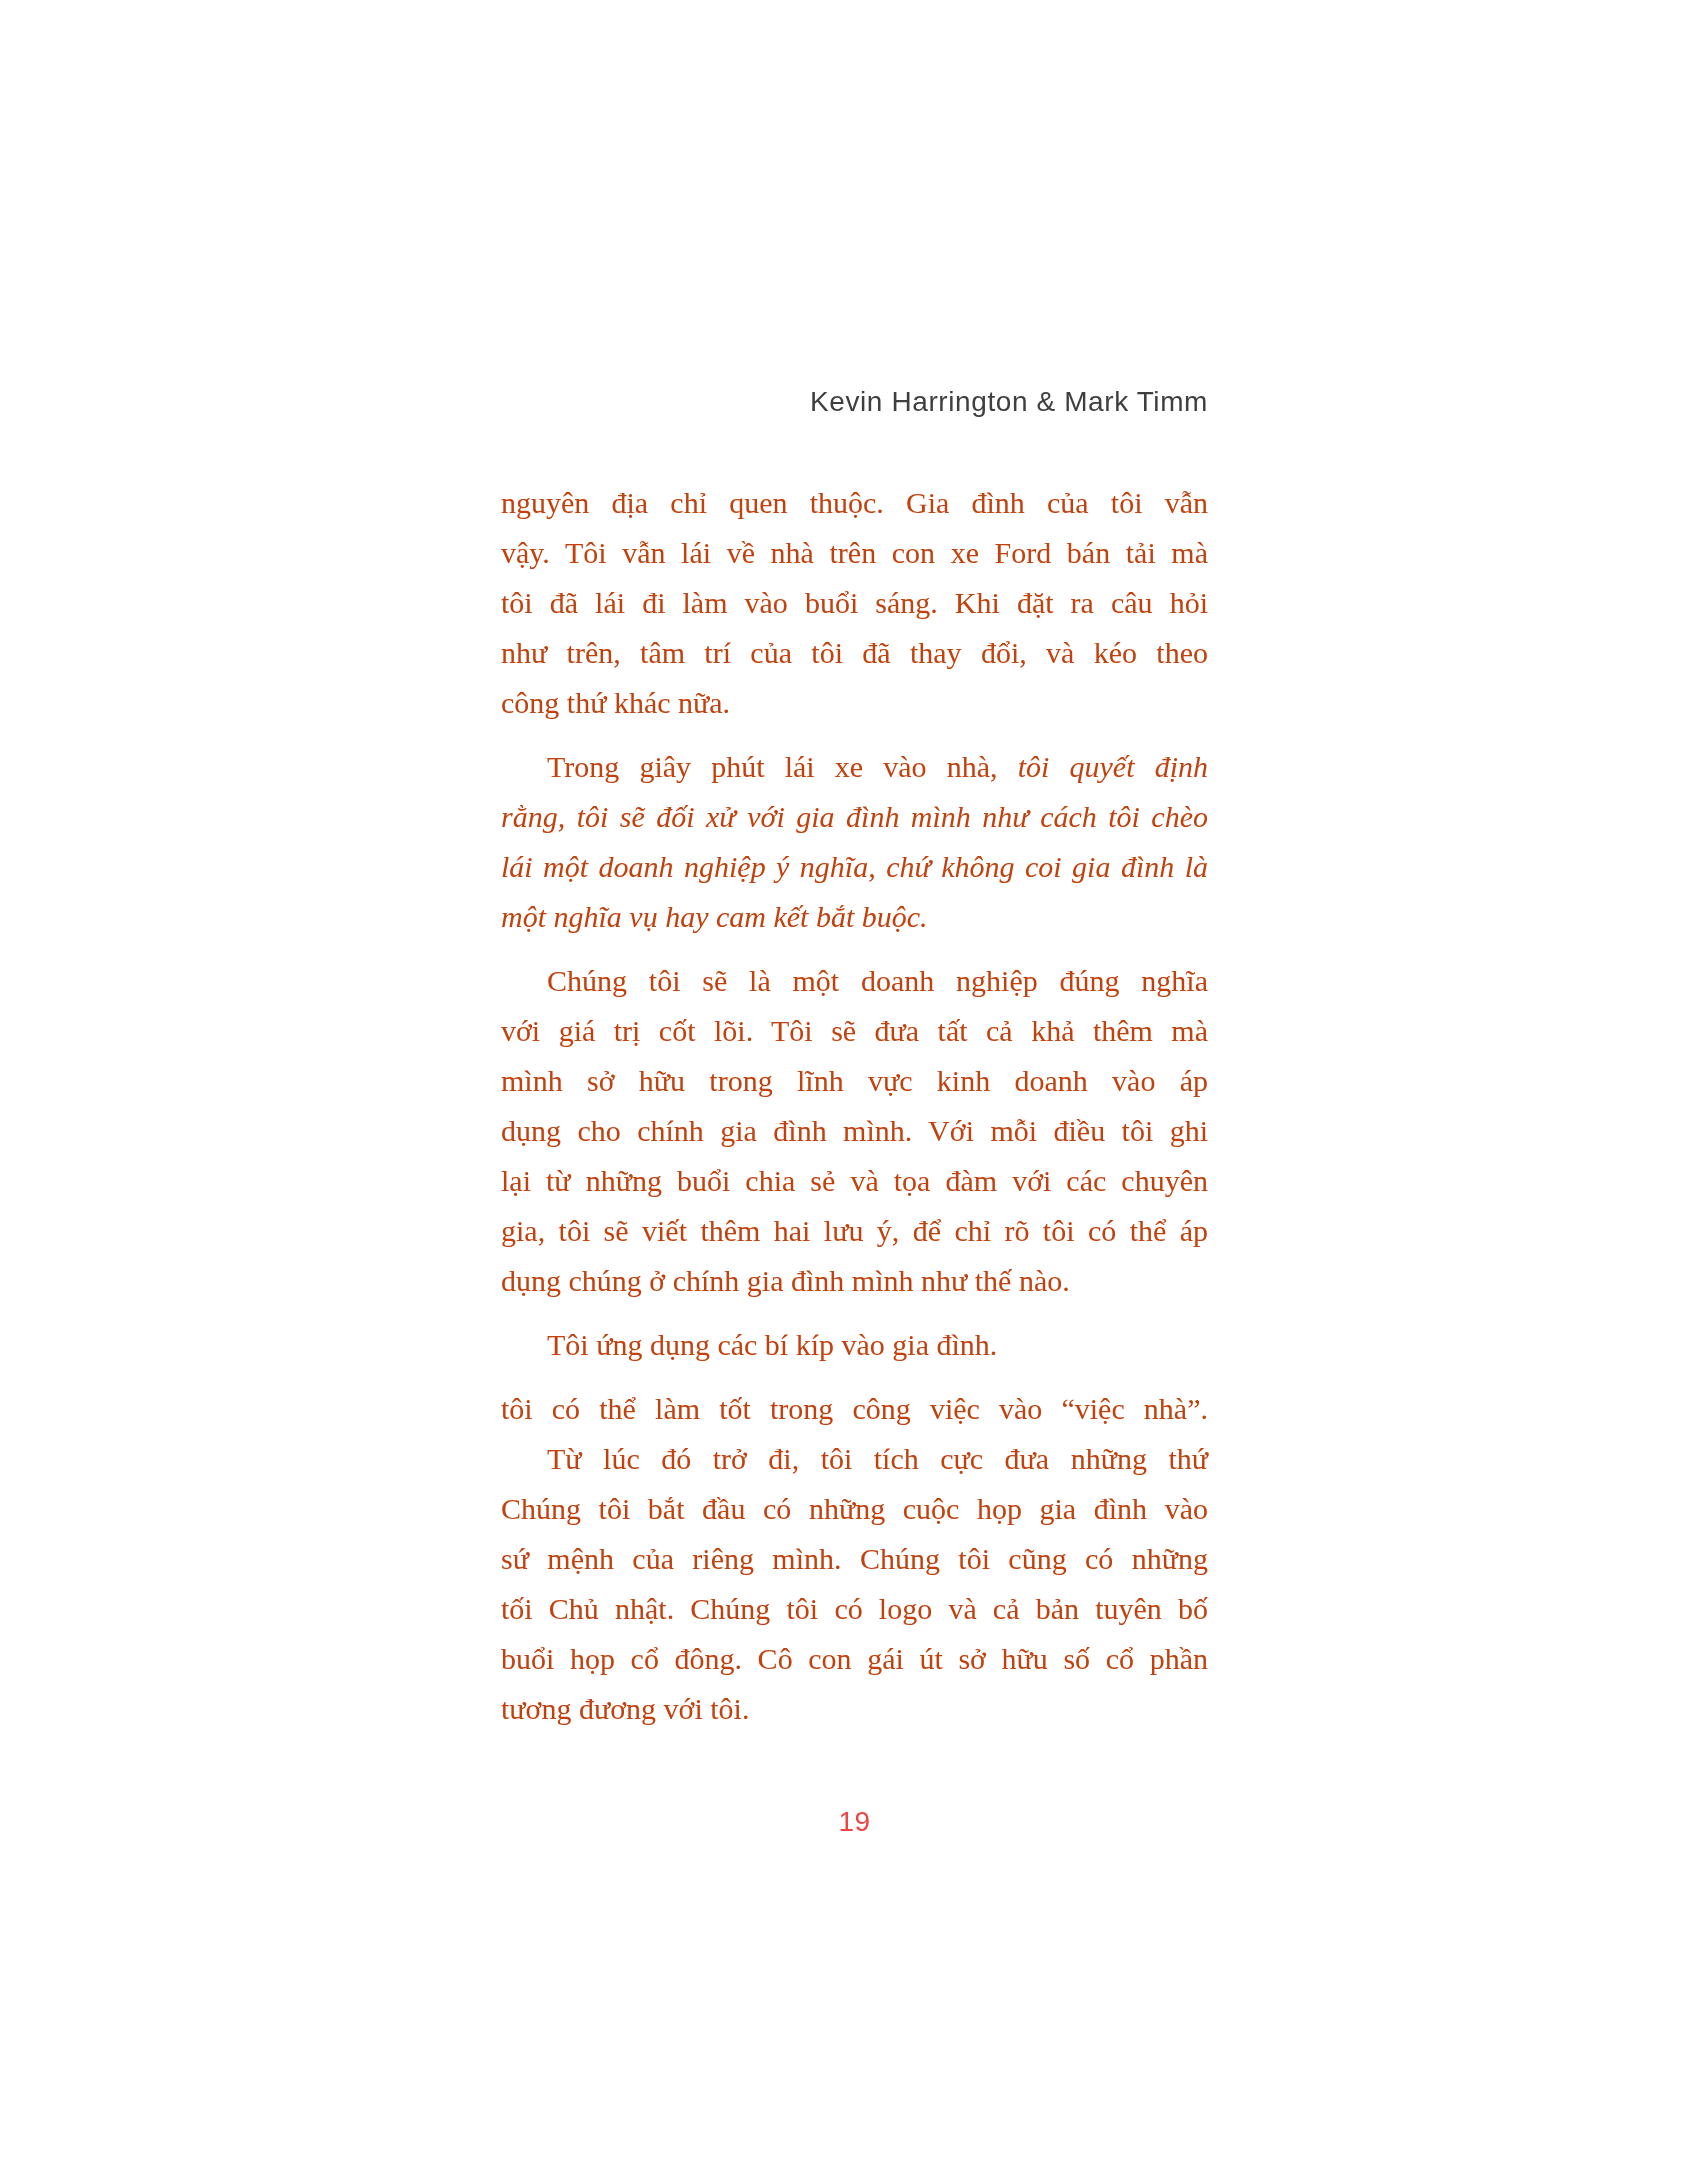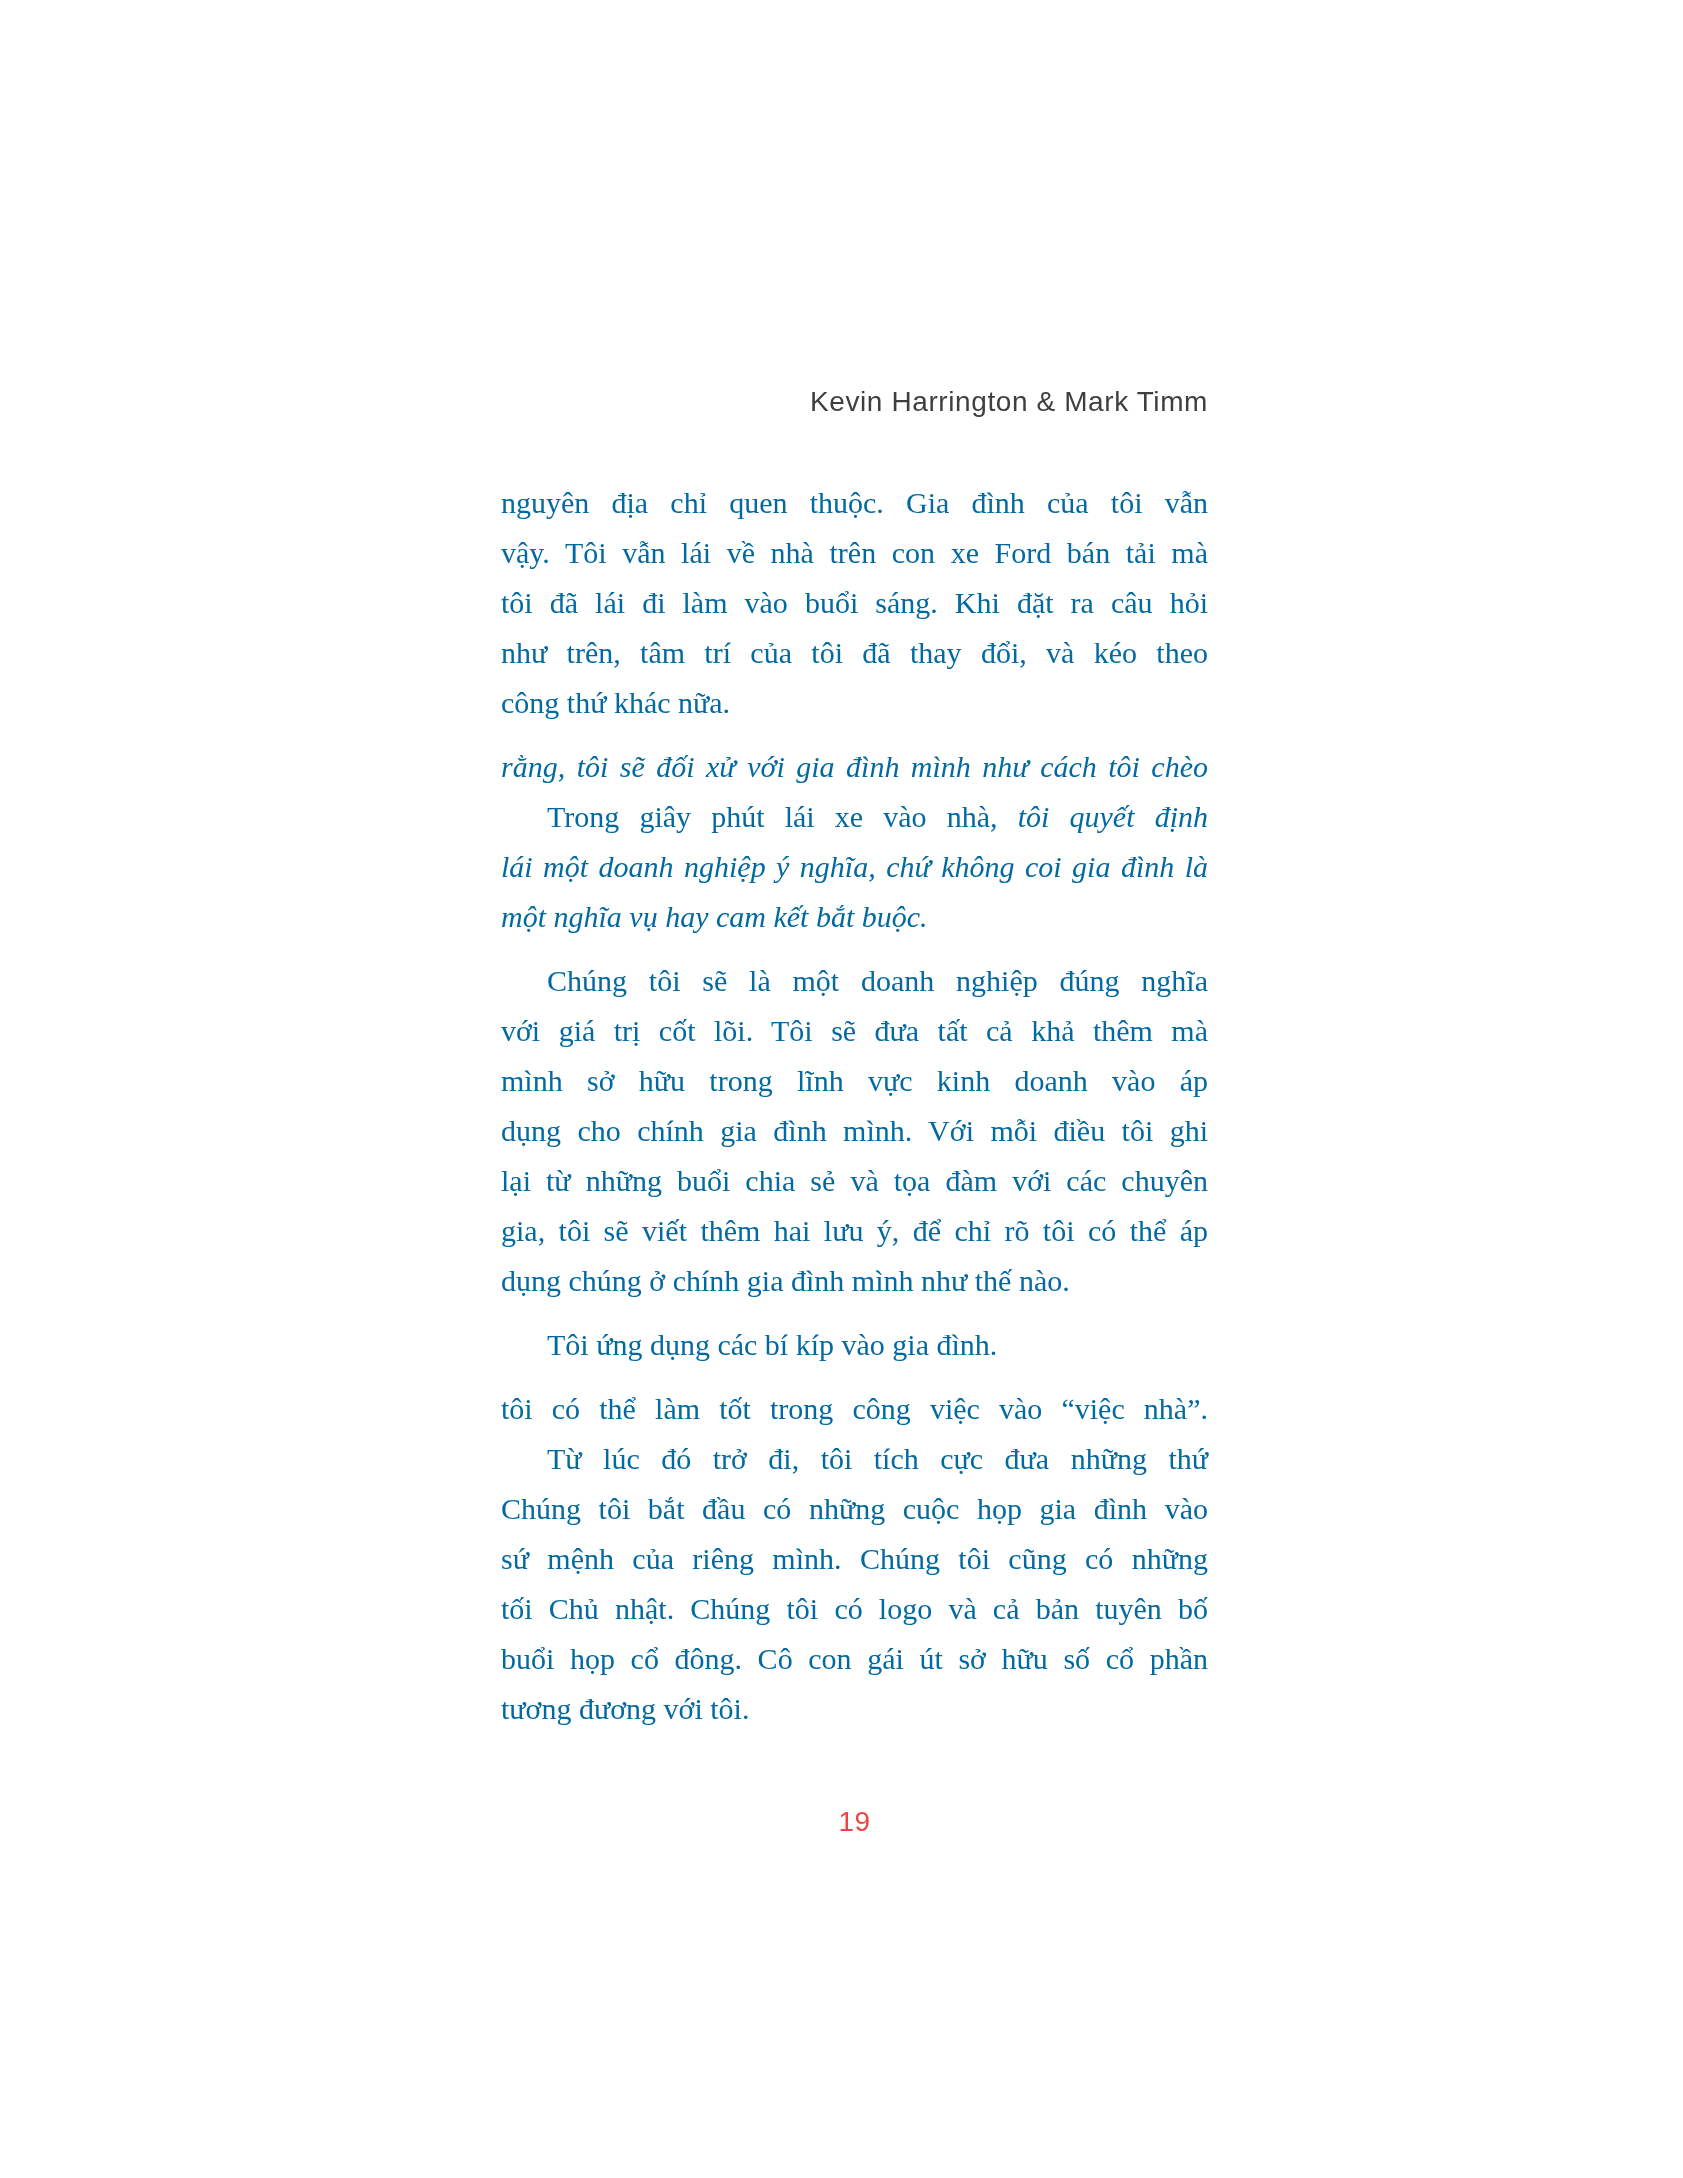--- a/index.html
+++ b/index.html
@@ -25,21 +25,21 @@
     color: #3f3f3f;
     white-space: nowrap;
   }
   .body-text {
     position: absolute;
     top: 454px;
     left: 501px;
     width: 707px;
     font-size: 30px;
     line-height: 50px;
-    color: #0369a1;
+    color: #c2410c;
   }
   .para { margin: 0 0 14px 0; }
   .para:last-child { margin-bottom: 0; }
   .line {
     text-align: justify;
     text-align-last: justify;
   }
   .line.last { text-align-last: left; }
   .line.indent { text-indent: 46px; }
   .seg-italic { font-style: italic; }
@@ -64,22 +64,22 @@
 
   <div class="body-text">
       <div class="para">
         <div class="line"><span class="seg-regular">nguyên địa chỉ quen thuộc. Gia đình của tôi vẫn</span></div>
         <div class="line"><span class="seg-regular">vậy. Tôi vẫn lái về nhà trên con xe Ford bán tải mà</span></div>
         <div class="line"><span class="seg-regular">tôi đã lái đi làm vào buổi sáng. Khi đặt ra câu hỏi</span></div>
         <div class="line"><span class="seg-regular">như trên, tâm trí của tôi đã thay đổi, và kéo theo</span></div>
         <div class="line last"><span class="seg-regular">công thứ khác nữa.</span></div>
       </div>
       <div class="para">
+        <div class="line indent"><span class="seg-regular">Trong giây phút lái xe vào nhà, </span><span class="seg-italic">tôi quyết định</span></div>
         <div class="line"><span class="seg-italic">rằng, tôi sẽ đối xử với gia đình mình như cách tôi chèo</span></div>
-        <div class="line indent"><span class="seg-regular">Trong giây phút lái xe vào nhà, </span><span class="seg-italic">tôi quyết định</span></div>
         <div class="line"><span class="seg-italic">lái một doanh nghiệp ý nghĩa, chứ không coi gia đình là</span></div>
         <div class="line last"><span class="seg-italic">một nghĩa vụ hay cam kết bắt buộc.</span></div>
       </div>
       <div class="para">
         <div class="line indent"><span class="seg-regular">Chúng tôi sẽ là một doanh nghiệp đúng nghĩa</span></div>
         <div class="line"><span class="seg-regular">với giá trị cốt lõi. Tôi sẽ đưa tất cả khả thêm mà</span></div>
         <div class="line"><span class="seg-regular">mình sở hữu trong lĩnh vực kinh doanh vào áp</span></div>
         <div class="line"><span class="seg-regular">dụng cho chính gia đình mình. Với mỗi điều tôi ghi</span></div>
         <div class="line"><span class="seg-regular">lại từ những buổi chia sẻ và tọa đàm với các chuyên</span></div>
         <div class="line"><span class="seg-regular">gia, tôi sẽ viết thêm hai lưu ý, để chỉ rõ tôi có thể áp</span></div>

